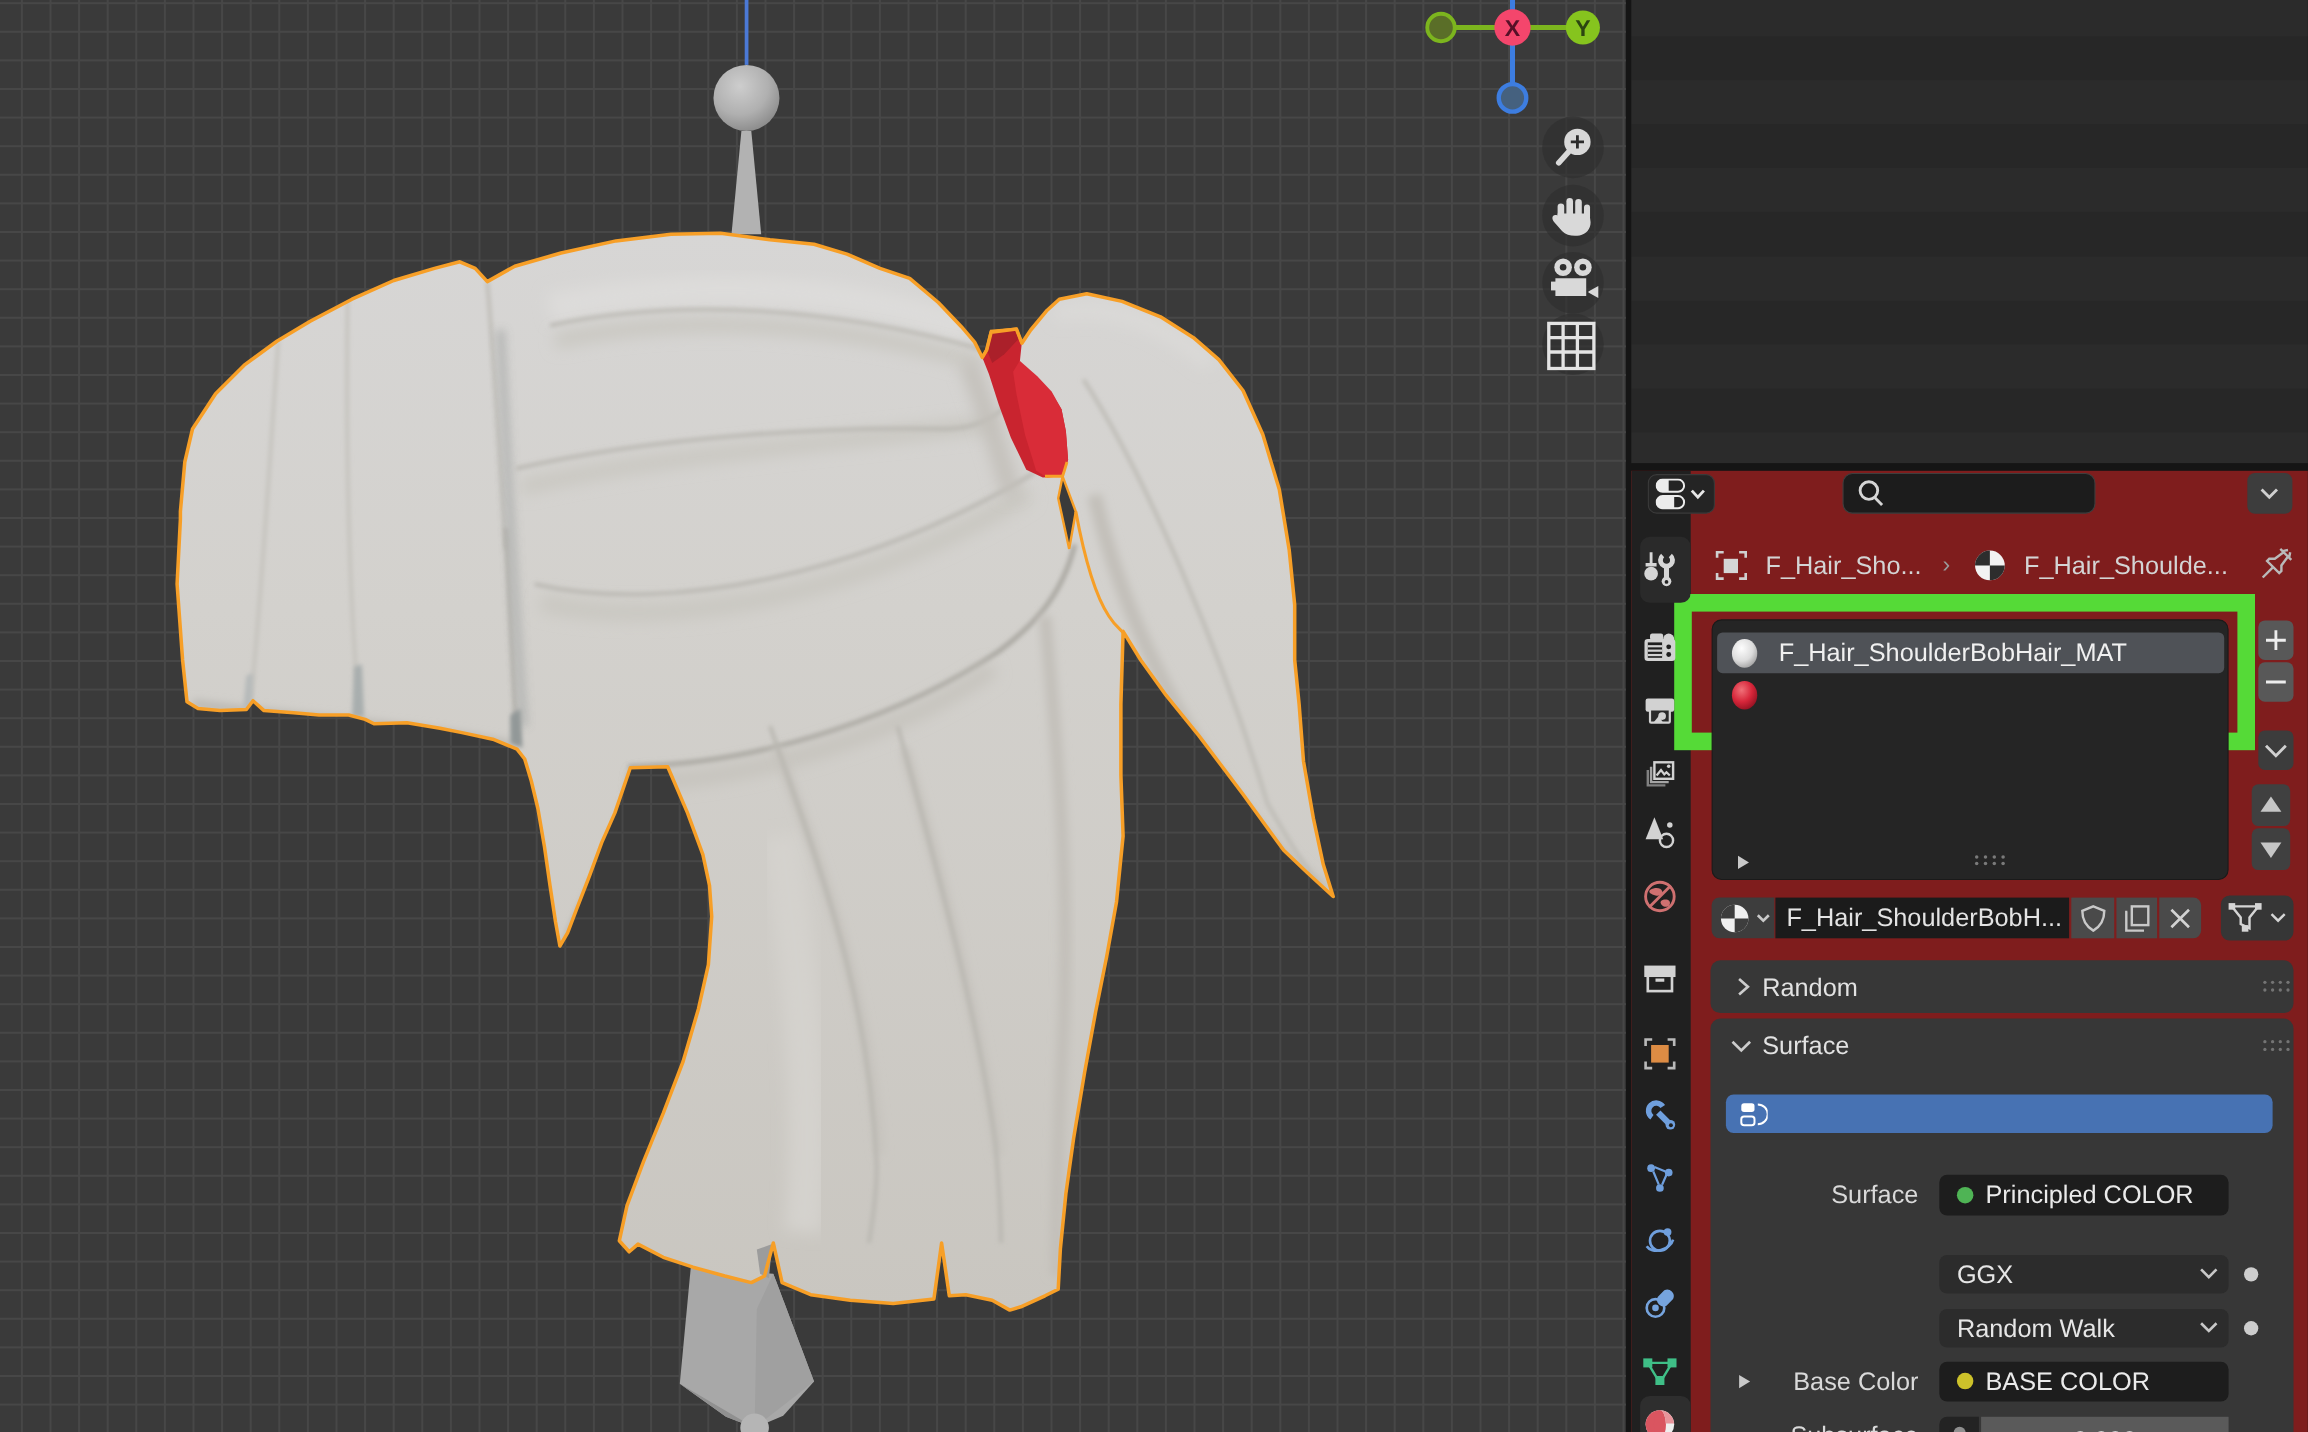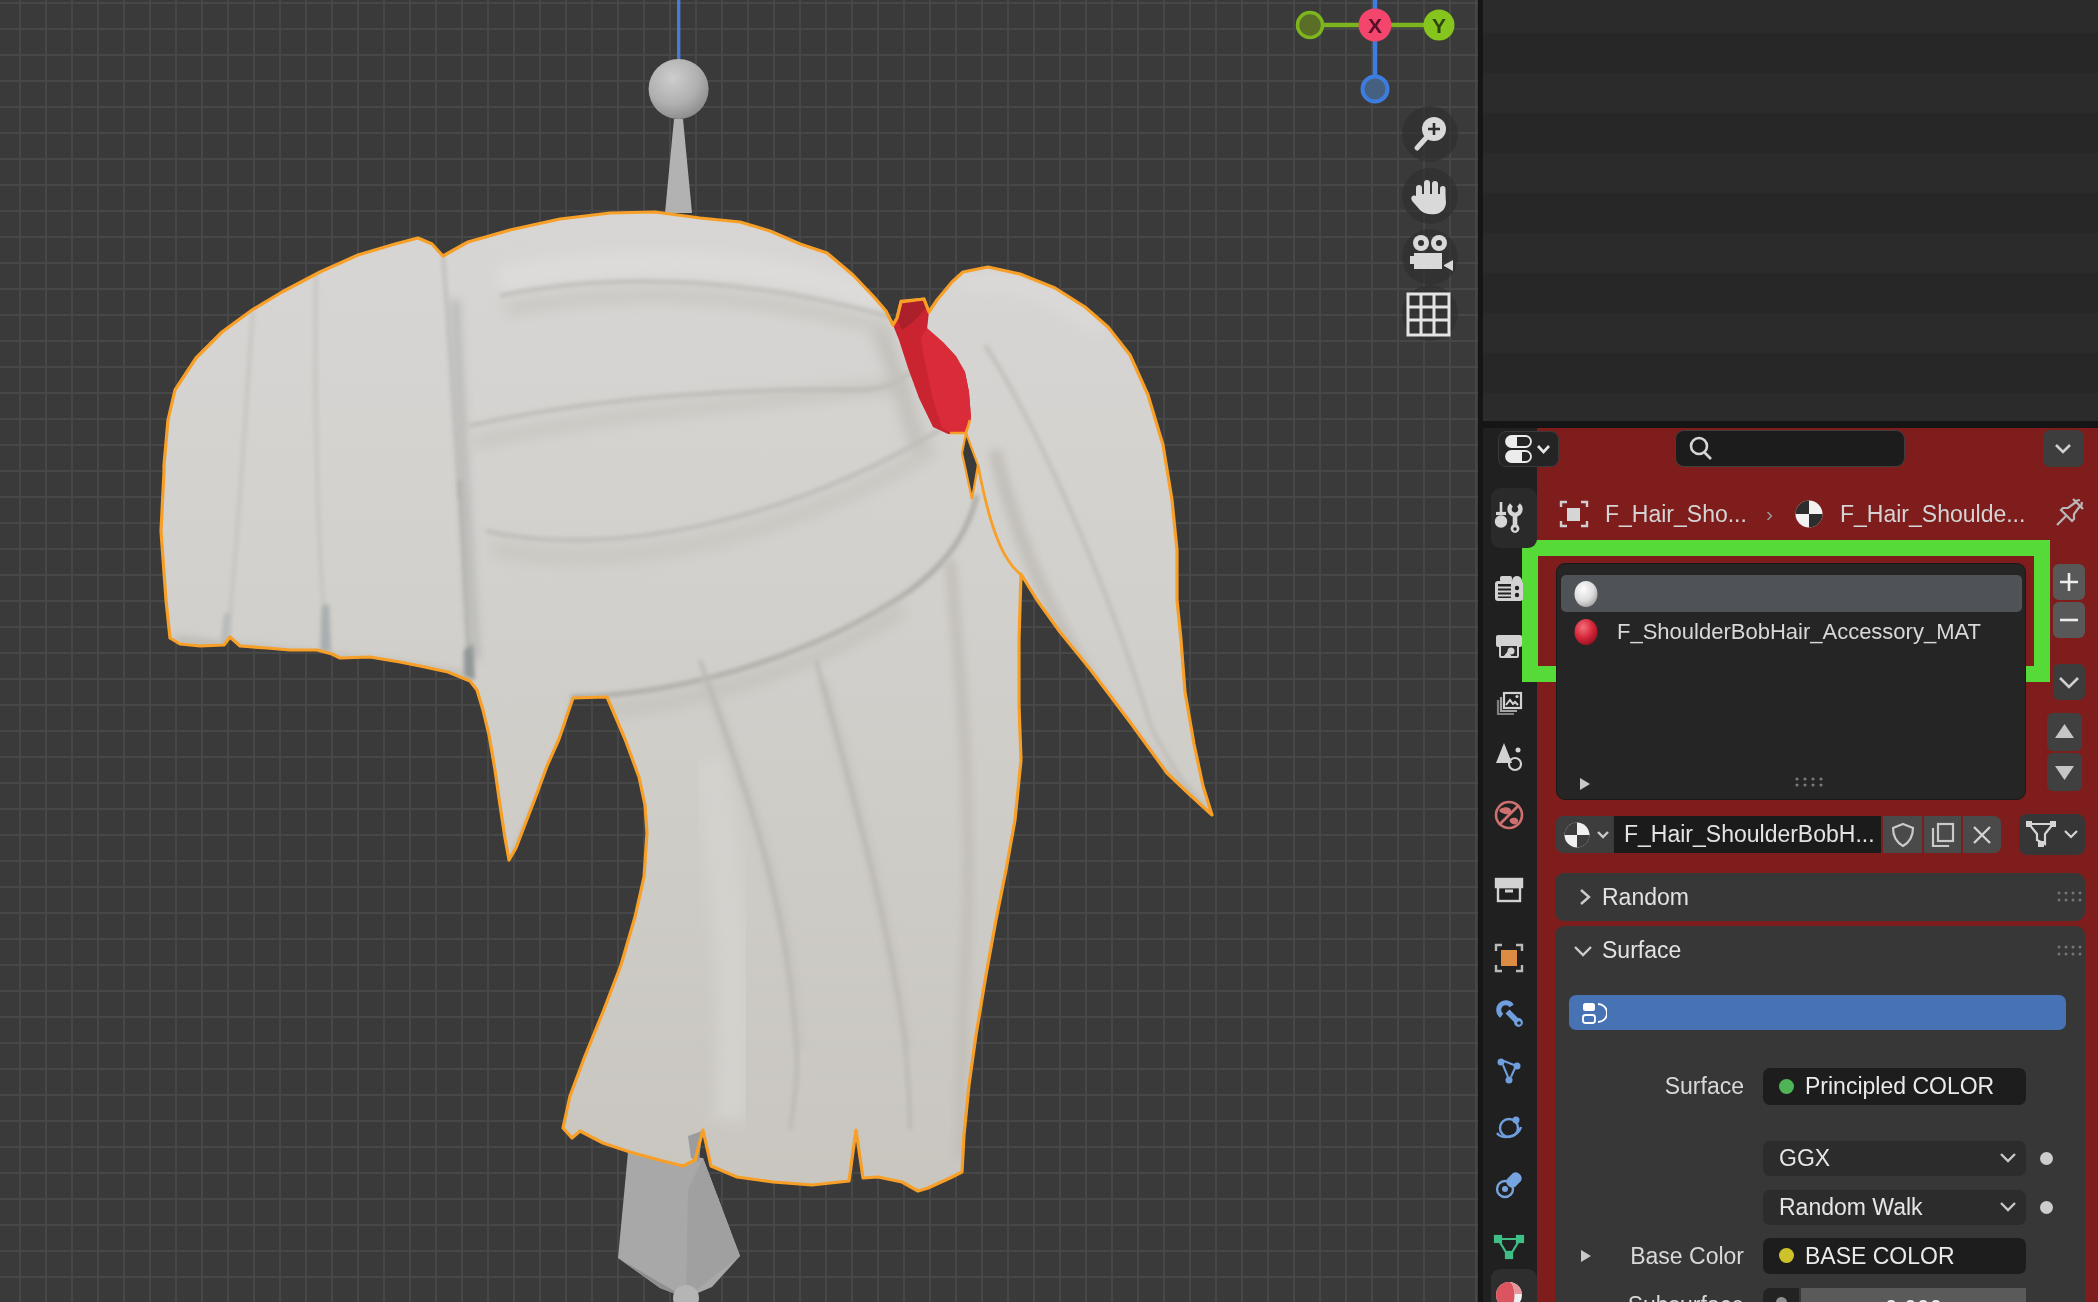--- a/index.html
+++ b/index.html
@@ -215,21 +215,21 @@
   </svg>
 
   <div class="abs t" style="left:122px;top:68px;height:36px;line-height:36px;color:#d4d4d4;">F_Hair_Sho...</div>
   <div class="abs t" style="left:283px;top:68px;height:36px;line-height:36px;color:#9a9a9a;font-size:21px;">›</div>
   <div class="abs t" style="left:357px;top:68px;height:36px;line-height:36px;color:#d4d4d4;">F_Hair_Shoulde...</div>
 
   <div class="abs" style="left:39px;top:112px;width:528px;height:142px;border:16px solid #55da37;"></div>
 
   <div class="abs" style="left:73px;top:135px;width:470px;height:237px;background:#252525;border:1px solid #1a1a1a;border-radius:9px;"></div>
   <div class="abs" style="left:78px;top:147px;width:461px;height:37px;background:#4f5257;border-radius:5px;"></div>
-  <div class="abs t" style="left:134px;top:185px;height:37px;line-height:37px;color:#d8d8d8;font-size:22px;">F_ShoulderBobHair_Accessory_MAT</div>
+  <div class="abs t" style="left:134px;top:147px;height:37px;line-height:37px;color:#f0f0f0;">F_Hair_ShoulderBobHair_MAT</div>
   <svg class="abs" style="left:90px;top:152px;" width="28" height="28" viewBox="0 0 28 28">
     <defs>
       <radialGradient id="wball" cx="38%" cy="32%" r="75%">
         <stop offset="0%" stop-color="#fdfdfd"></stop>
           <stop offset="60%" stop-color="#dcdcdc"></stop>
           <stop offset="100%" stop-color="#9e9e9e"></stop>
       </radialGradient>
       <radialGradient id="rball" cx="38%" cy="32%" r="75%">
         <stop offset="0%" stop-color="#f07078"></stop>
           <stop offset="55%" stop-color="#d7263a"></stop>

